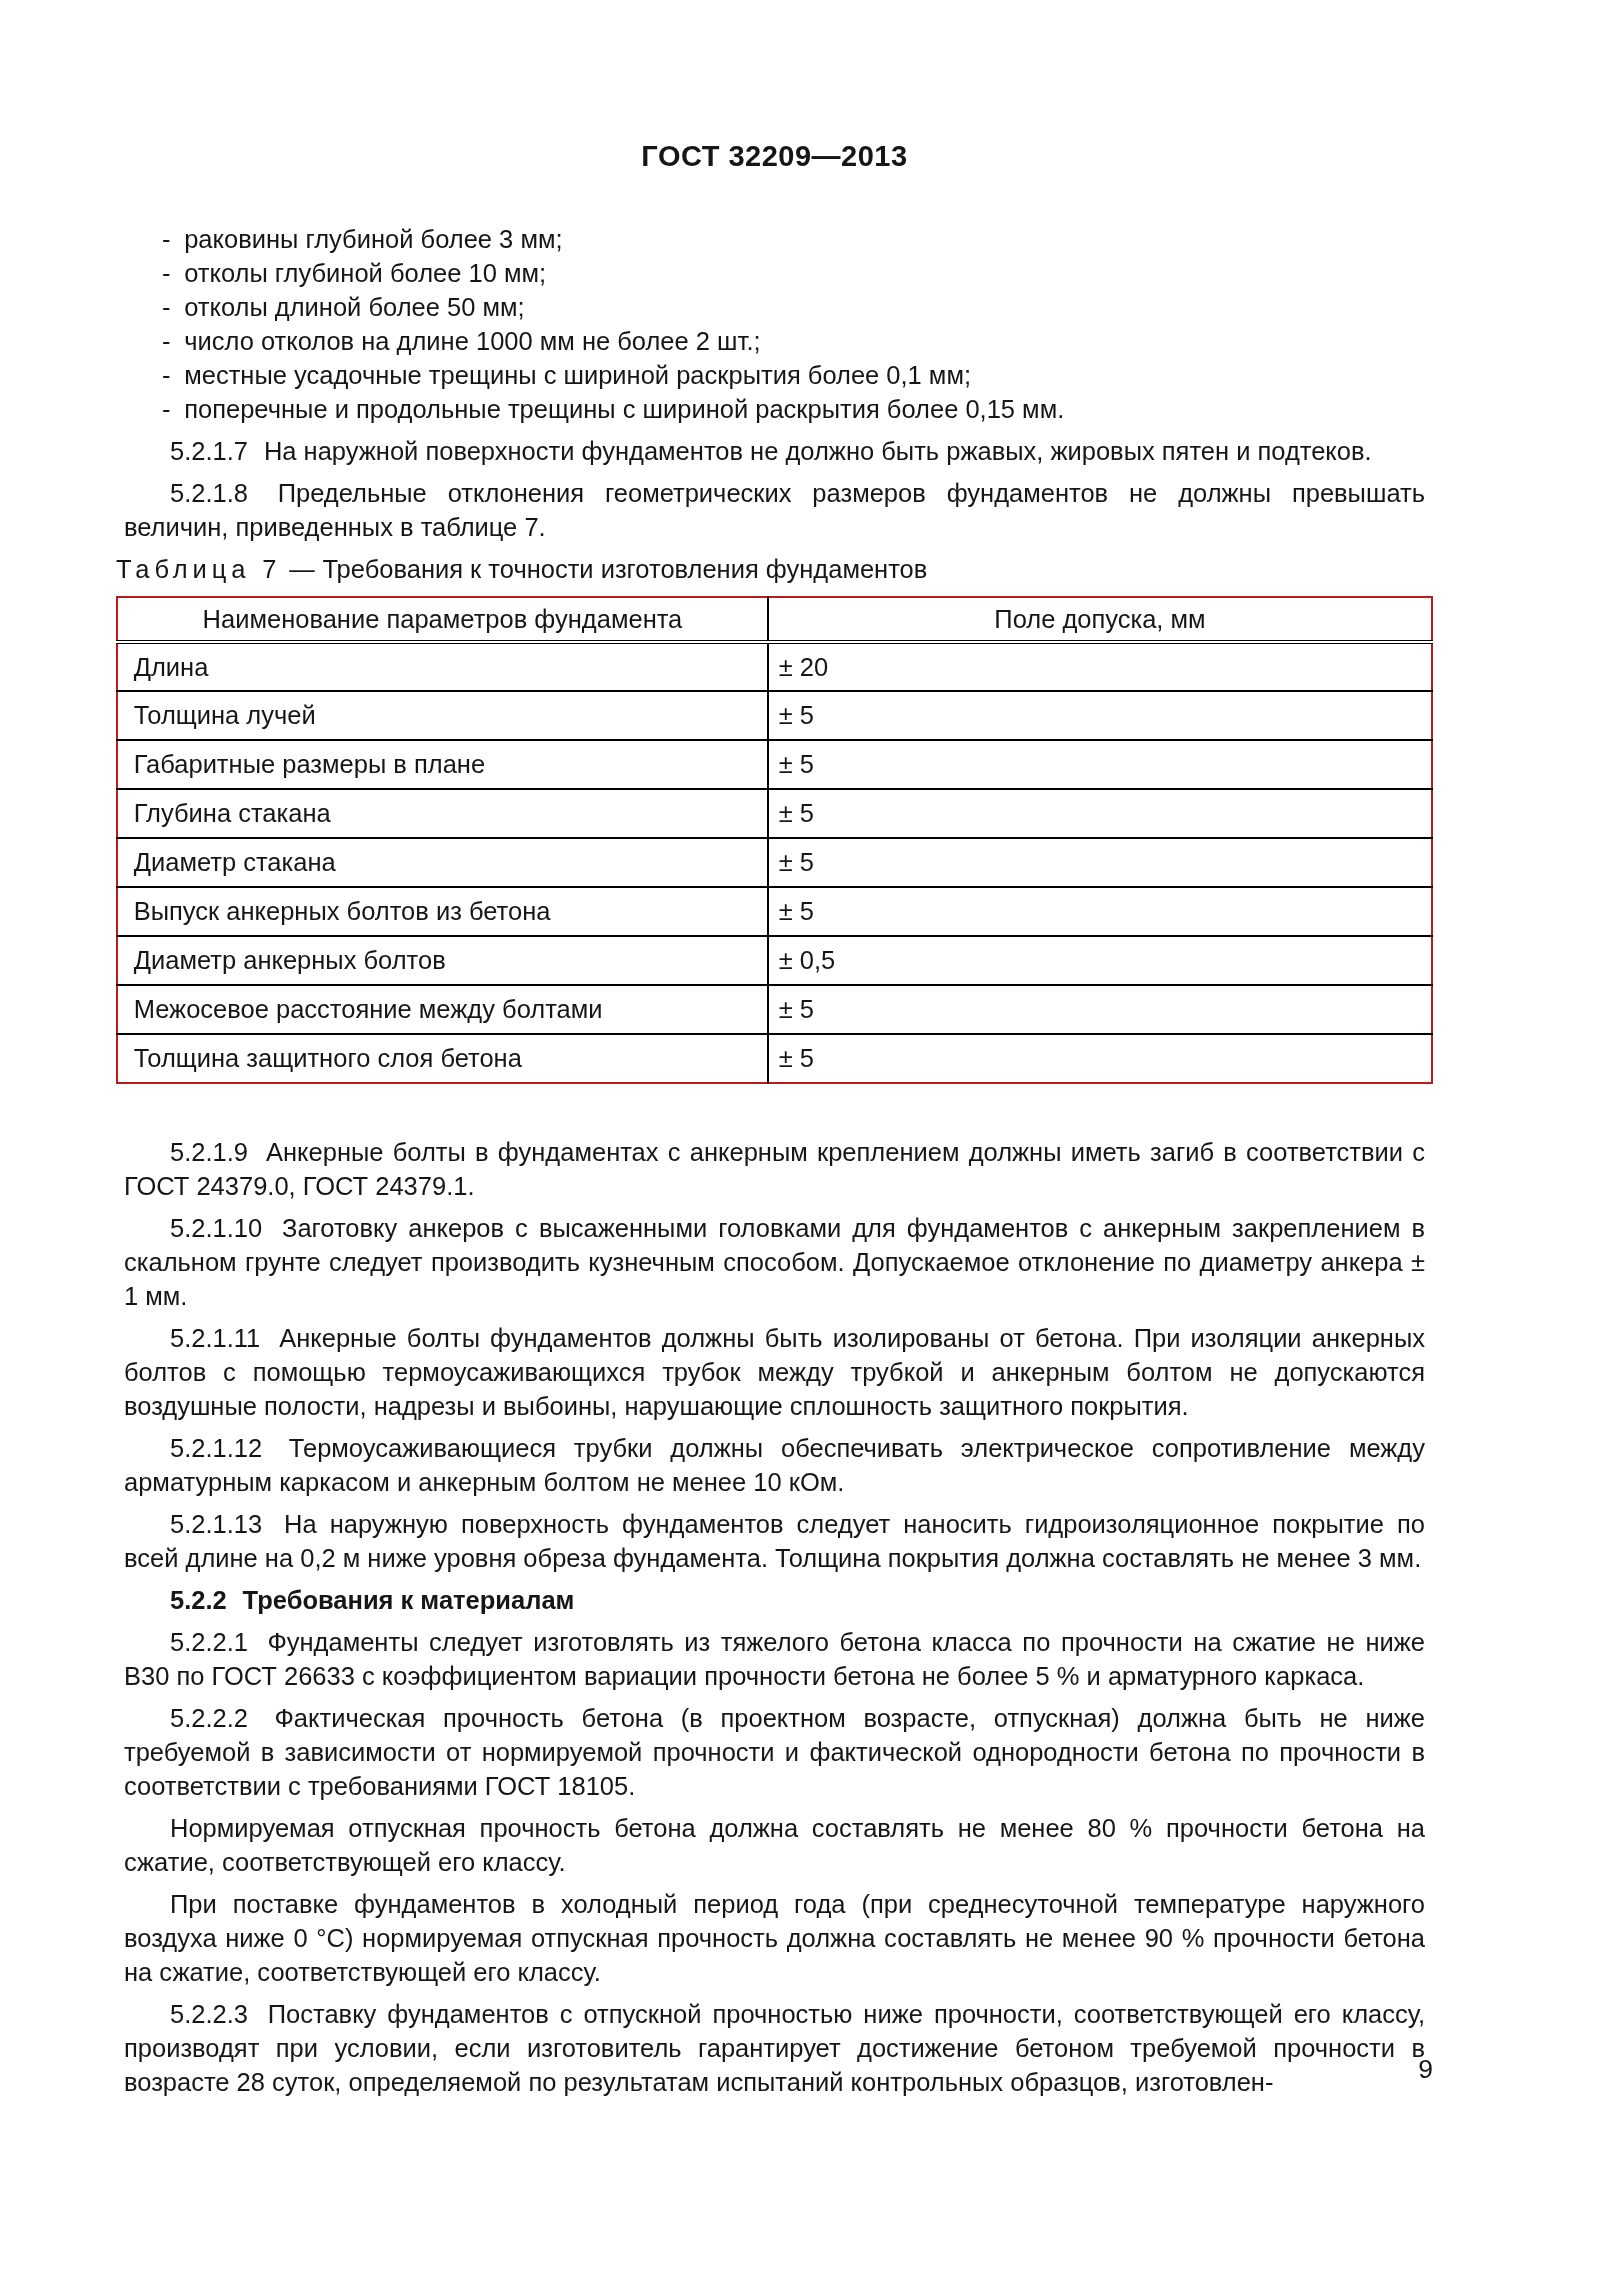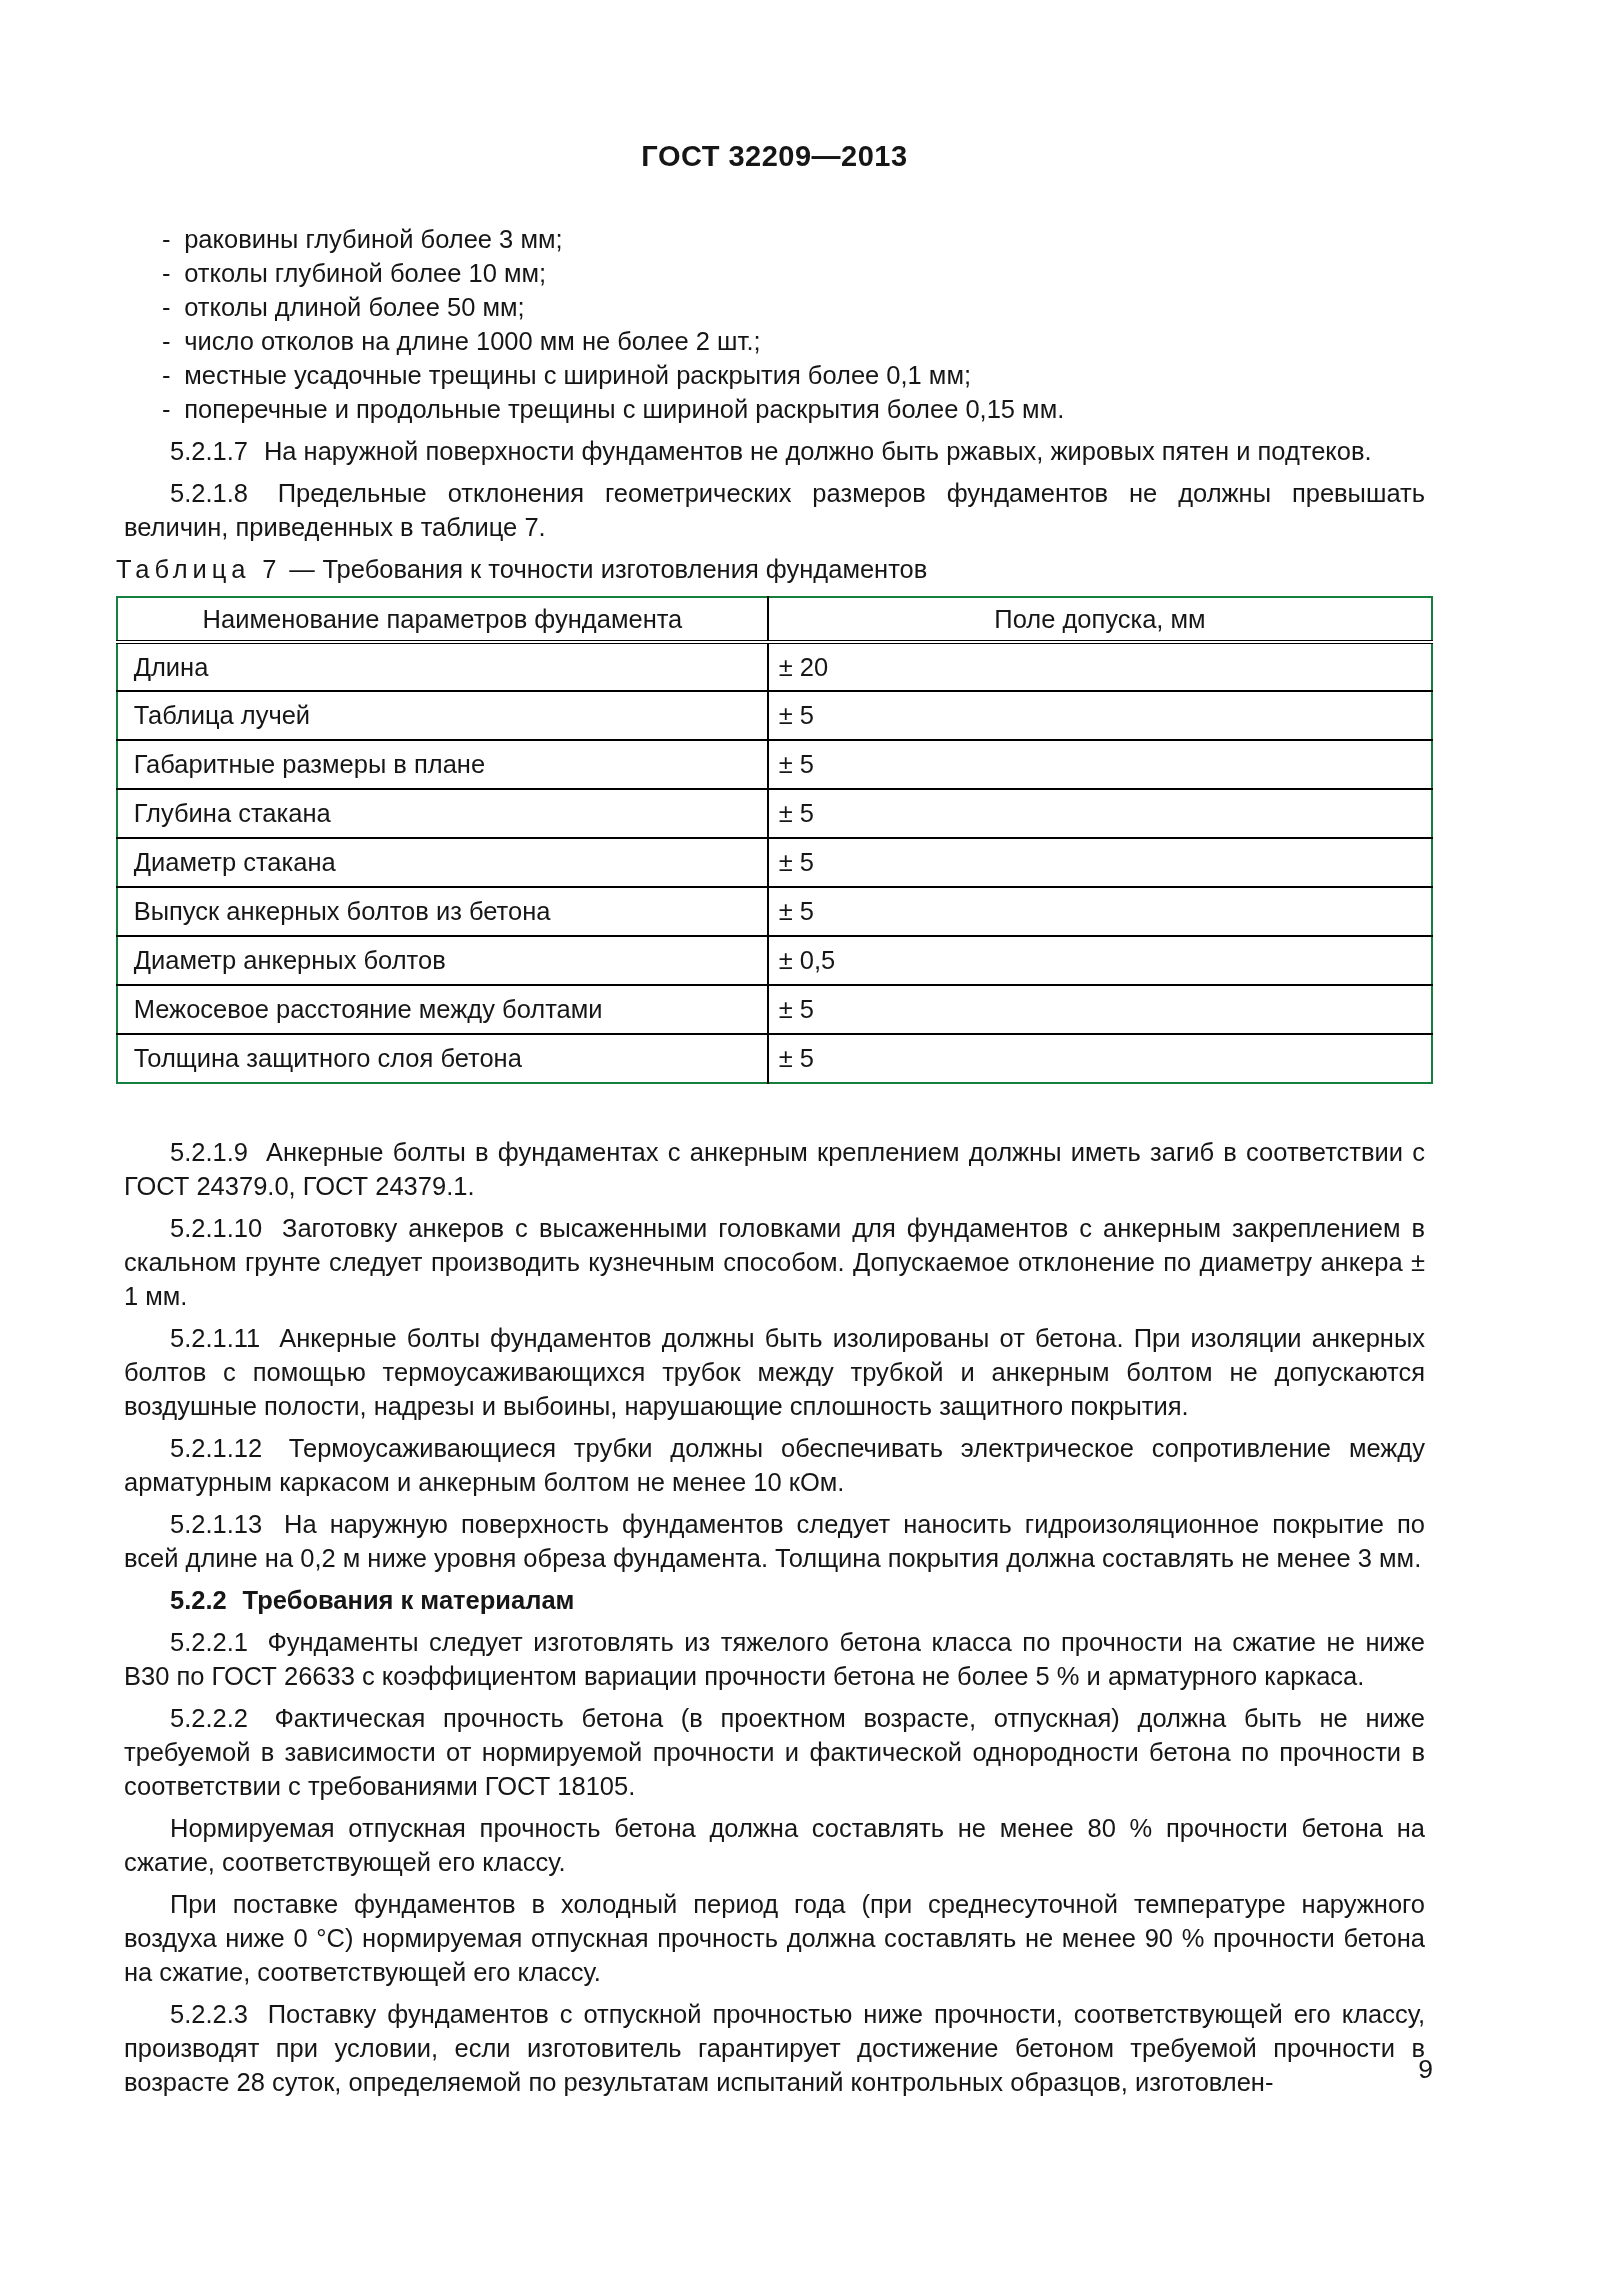--- a/index.html
+++ b/index.html
@@ -38,21 +38,21 @@
     text-indent: 46px;
   }
   .pnum { margin-right: 8.8px; }
   .section-heading { font-weight: 700; text-align: left; }
   .table-caption { margin-top: 0; margin-bottom: 9.8px; text-align: left; }
   .caption-label { letter-spacing: 4.9px; margin-right: 7.8px; }
   .caption-dash { margin-right: 7.8px; }
   table.tolerance {
     width: 100%;
     border-collapse: collapse;
-    border: 2px solid #15803d;
+    border: 2px solid #b91c1c;
     table-layout: fixed;
   }
   table.tolerance col.c-param { width: 49.5%; }
   table.tolerance col.c-value { width: 50.5%; }
   table.tolerance th {
     font-weight: 400;
     height: 45px;
     text-align: center;
     vertical-align: middle;
     border-bottom: 4.9px double #000;
@@ -128,21 +128,21 @@
           <th>Наименование параметров фундамента</th>
           <th class="col-divider">Поле допуска, мм</th>
         </tr>
       </thead>
       <tbody>
         <tr>
           <td class="param">Длина</td>
           <td class="value col-divider">± 20</td>
         </tr>
         <tr>
-          <td class="param">Таблица лучей</td>
+          <td class="param">Толщина лучей</td>
           <td class="value col-divider">± 5</td>
         </tr>
         <tr>
           <td class="param">Габаритные размеры в плане</td>
           <td class="value col-divider">± 5</td>
         </tr>
         <tr>
           <td class="param">Глубина стакана</td>
           <td class="value col-divider">± 5</td>
         </tr>

